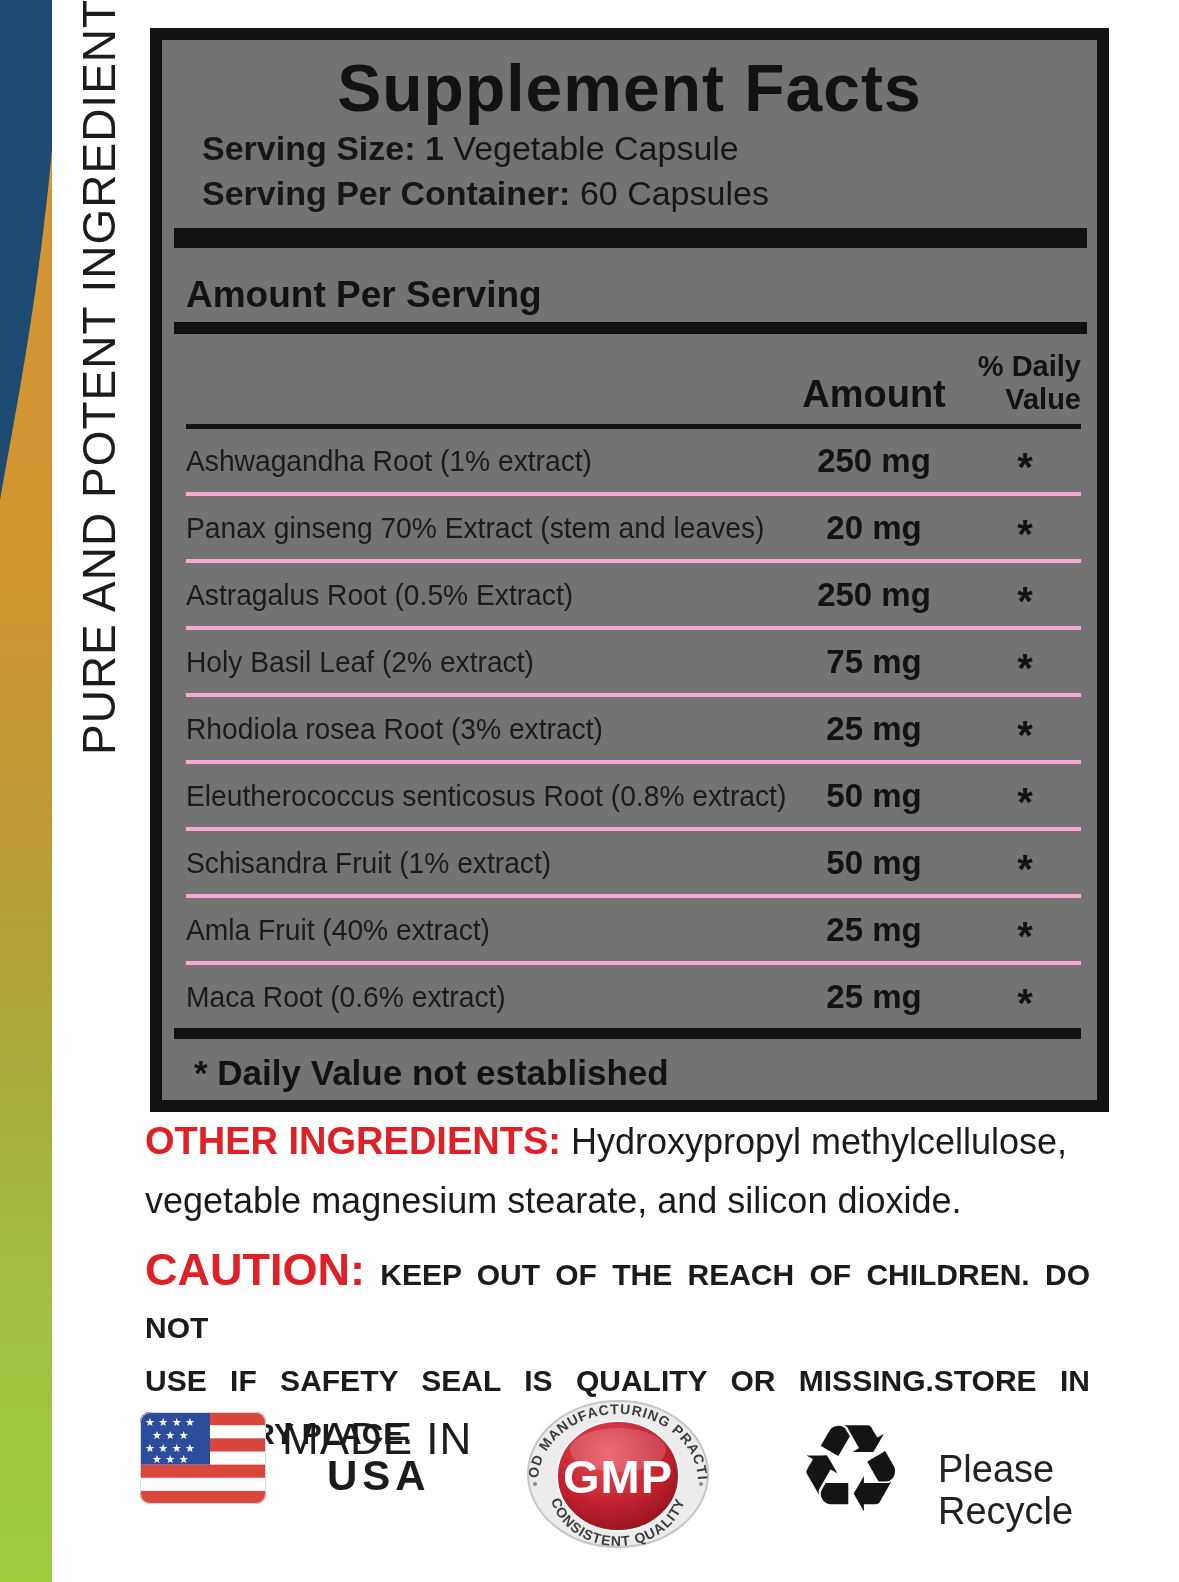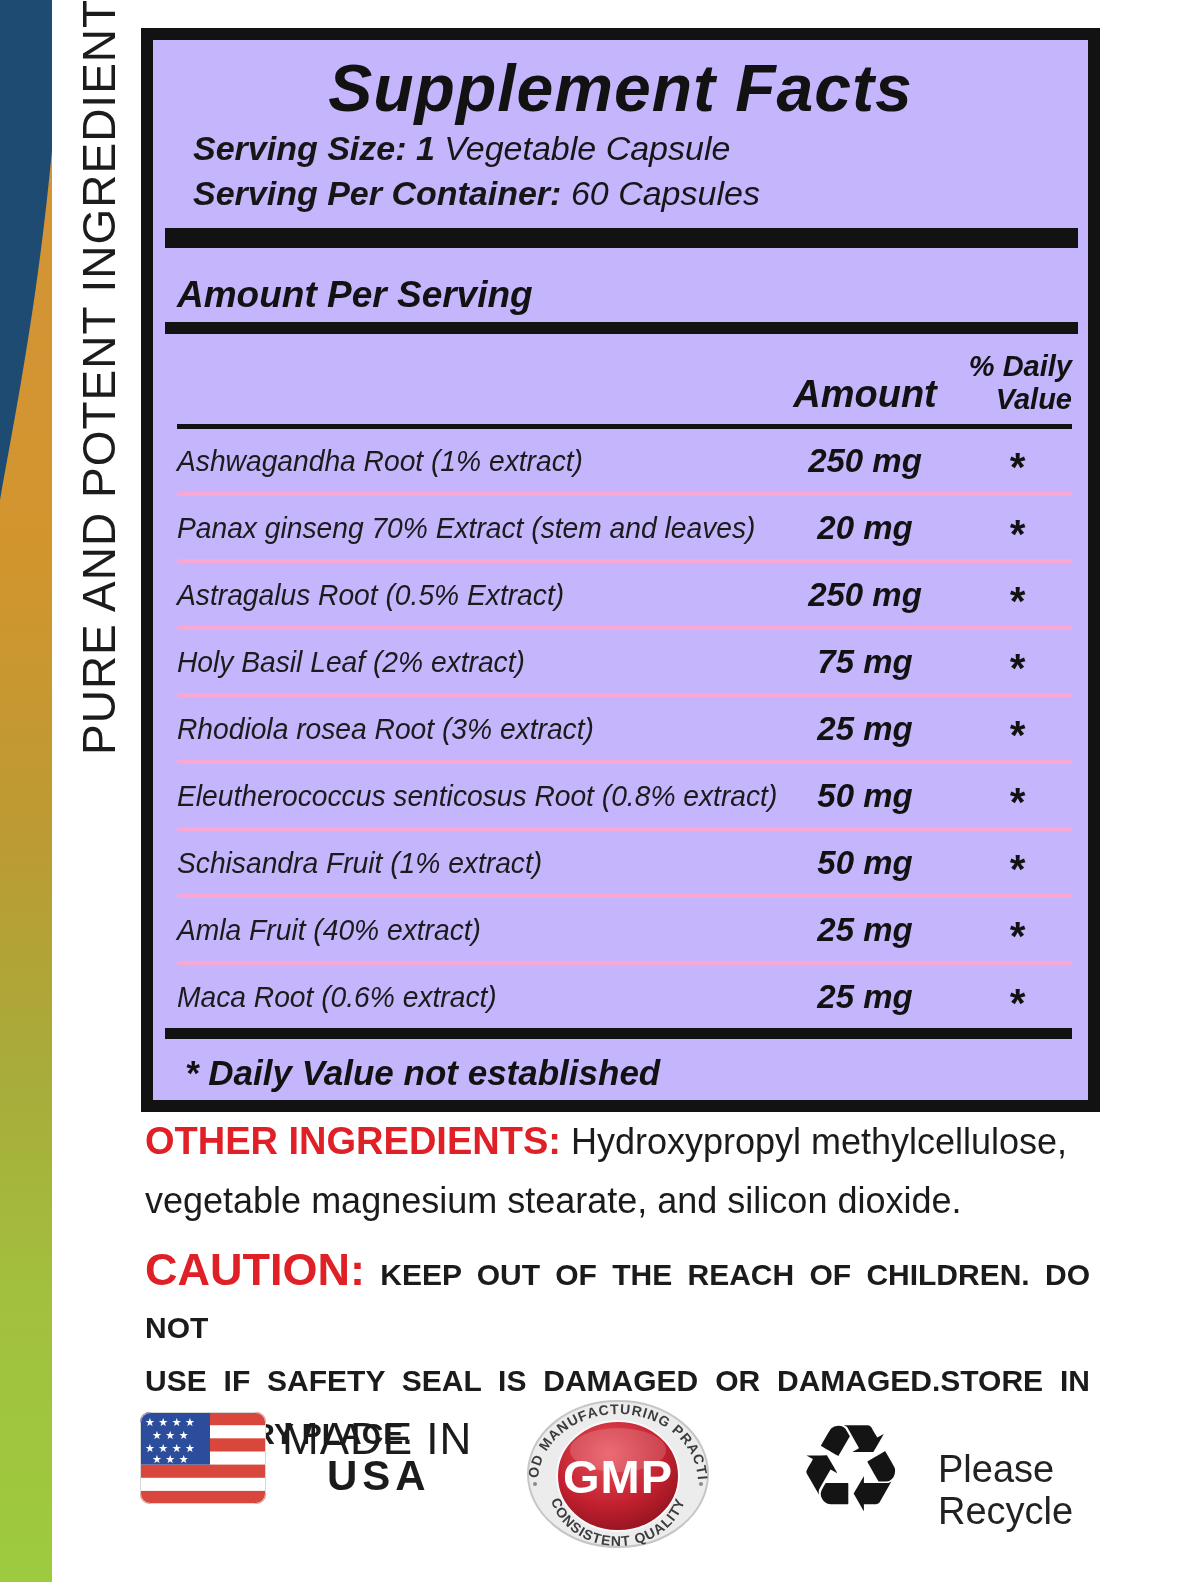--- a/index.html
+++ b/index.html
@@ -10,22 +10,22 @@
   
   .strip{position:absolute;left:0;top:0;width:52px;height:1582px;}
   
   .side-text{
     position:absolute;left:-261px;top:365px;width:720px;height:60px;line-height:60px;
     transform:rotate(-90deg);transform-origin:center;
     font-size:46px;letter-spacing:1px;color:#1c1c1c;text-align:center;white-space:nowrap;
   }
   
   .facts-box{
-    position:absolute;left:141px;top:28px;width:959px;height:1084px;
-    border:12px solid #121212;background:#c4b5fd;box-sizing:border-box;font-style:italic;
+    position:absolute;left:150px;top:28px;width:959px;height:1084px;
+    border:12px solid #121212;background:#737373;box-sizing:border-box;
   }
   .title{margin-top:10px;text-align:center;font-size:66px;font-weight:800;letter-spacing:1px;color:#121212;}
   .serving{padding-left:40px;font-size:34px;line-height:45px;color:#161616;}
   .serving .b{font-weight:bold;}
   .bar{background:#121212;margin:0 10px 0 12px;}
   .bar-thick{height:20px;margin-top:12px;}
   .bar-med{height:12px;}
   .aps{padding:26px 0 6px 24px;font-size:37px;font-weight:bold;color:#121212;}
   .table{margin-left:24px;margin-right:16px;}
   .thead{display:flex;align-items:flex-end;height:82px;border-bottom:5px solid #121212;padding-bottom:8px;box-sizing:content-box;}
@@ -165,21 +165,21 @@
   <p class="oi">
     <span class="red">OTHER INGREDIENTS:</span>
     <span>Hydroxypropyl methylcellulose, vegetable magnesium stearate, and silicon dioxide.</span>
   </p>
 
   <div class="caution">
     <div class="caution-line">
       <span class="red">CAUTION:</span>
       <span>KEEP OUT OF THE REACH OF CHILDREN. DO NOT</span>
     </div>
-    <div class="caution-line">USE IF SAFETY SEAL IS DAMAGED OR DAMAGED.STORE IN</div>
+    <div class="caution-line">USE IF SAFETY SEAL IS QUALITY OR MISSING.STORE IN</div>
     <div class="caution-line last">COOLDRY PLACE.</div>
   </div>
 
   <svg class="flag" width="126" height="92" viewBox="0 0 126 92">
     <defs>
         <clipPath id="flagClip">
           <rect x="0" y="0" width="126" height="92" rx="10"></rect>
         </clipPath>
       </defs>
     <g clip-path="url(#flagClip)">

